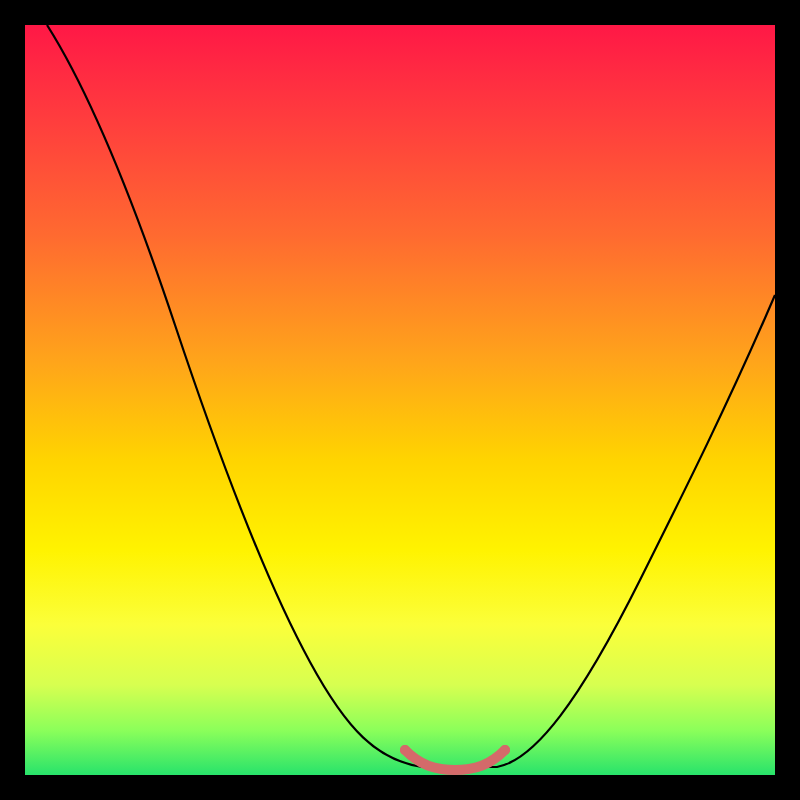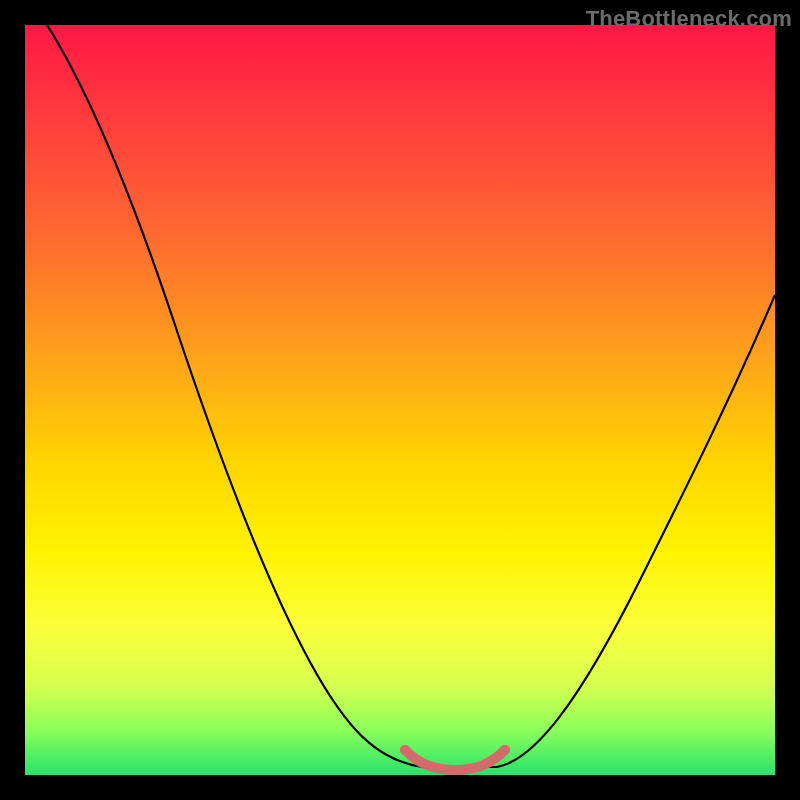--- a/index.html
+++ b/index.html
@@ -66,14 +66,13 @@
                L 472 742
                C 510 735, 555 675, 615 555
                C 660 465, 705 375, 750 270" fill="none" stroke="#000" stroke-width="2.2"></path>
       <path d="M 380 725
                C 395 740, 410 745, 430 745
                C 450 745, 465 740, 480 725" fill="none" stroke="#d46a6a" stroke-width="10" stroke-linecap="round"></path>
       <circle cx="380" cy="725" r="5" fill="#d46a6a"></circle>
       <circle cx="480" cy="725" r="5" fill="#d46a6a"></circle>
     </svg>
   </div>
-  <div class="watermark">TheBottleneck.com</div>
 </div>
 
 </body></html>

